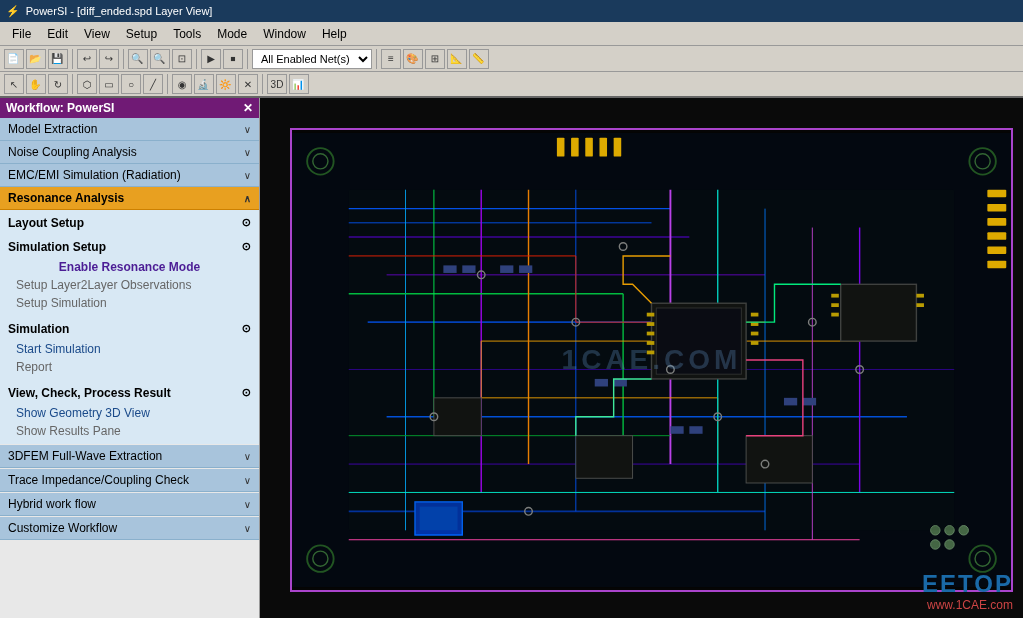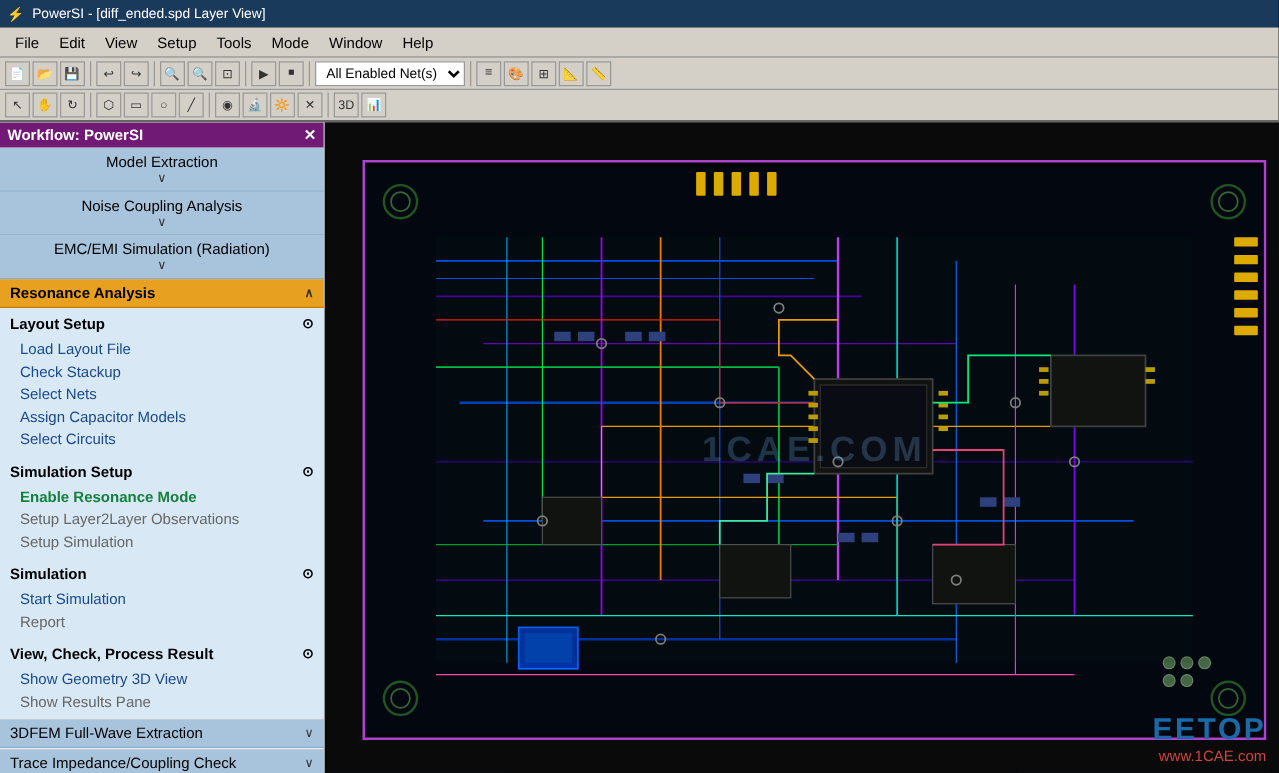--- a/index.html
+++ b/index.html
@@ -114,21 +114,20 @@
     .section-header {
       background: #a8c4dc;
       color: #000;
       padding: 4px 8px;
       font-size: 12px;
       cursor: pointer;
       display: flex;
       justify-content: space-between;
       align-items: center;
       border-bottom: 1px solid #8ab0cc;
-      flex-direction: column;
     }
     .section-header-arrow { font-size: 10px; color: #333; }
 
     
     .section-header-active {
       background: #e8a020;
       color: #000;
       font-weight: bold;
       padding: 4px 8px;
       font-size: 12px;
@@ -160,24 +159,25 @@
       display: block;
       padding: 2px 16px;
       color: #1a4a8a;
       font-size: 12px;
       cursor: pointer;
       text-decoration: none;
     }
     .nav-link-active {
       display: block;
       padding: 2px 16px;
-      color: #15803d;
+      color: #4c1d95;
       font-size: 12px;
       cursor: pointer;
       font-weight: bold;
+      text-align: center;
     }
     .nav-link-disabled {
       display: block;
       padding: 2px 16px;
       color: #666;
       font-size: 12px;
       cursor: default;
     }
 
     .subsection-content {
@@ -362,27 +362,20 @@
         <span>Resonance Analysis</span>
         <span class="section-header-arrow">∧</span>
       </div>
 
       <div class="subsection">
         <div class="subsection-title">
           <span>Layout Setup</span>
           <span class="subsection-title-arrow expand-icon">⊙</span>
         </div>
       </div>
-      <div class="subsection-content">
-        <a class="nav-link">Load Layout File</a>
-        <a class="nav-link">Check Stackup</a>
-        <a class="nav-link">Select Nets</a>
-        <a class="nav-link">Assign Capacitor Models</a>
-        <a class="nav-link">Select Circuits</a>
-      </div>
 
       <div class="subsection">
         <div class="subsection-title">
           <span>Simulation Setup</span>
           <span class="subsection-title-arrow expand-icon">⊙</span>
         </div>
       </div>
       <div class="subsection-content">
         <a class="nav-link-active">Enable Resonance Mode</a>
         <a class="nav-link-disabled">Setup Layer2Layer Observations</a>

